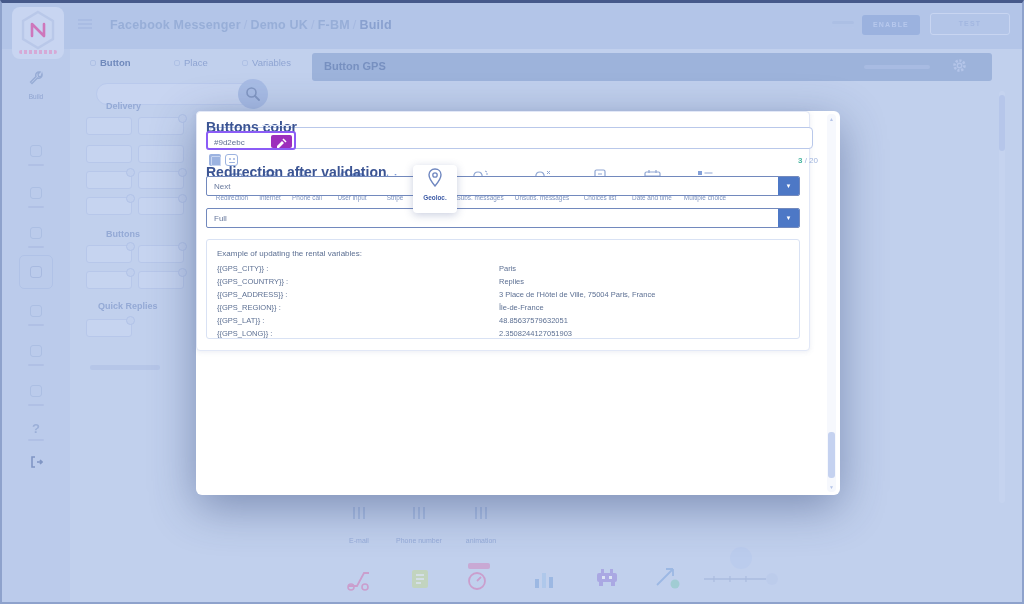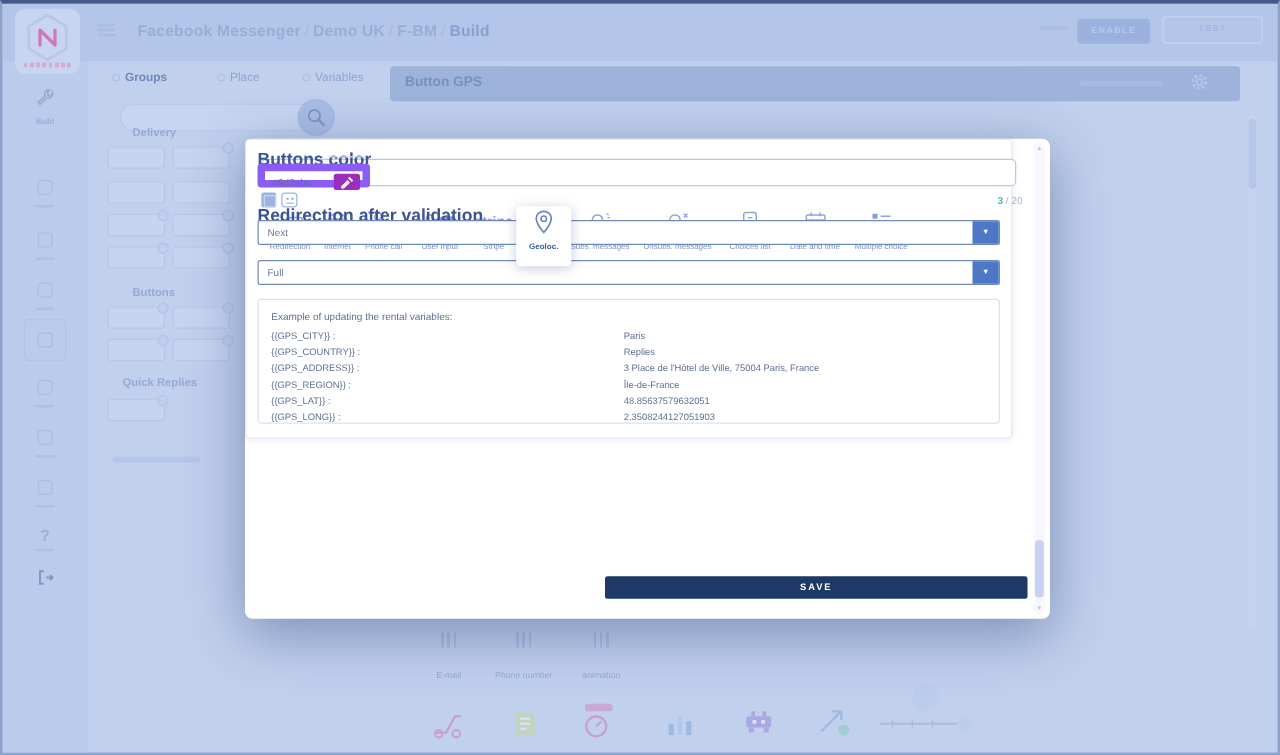--- a/index.html
+++ b/index.html
@@ -79,21 +79,21 @@
   .type .t-lb{font-size:6.4px;color:#7d93c0;margin-top:3px;white-space:nowrap;}
   .type .t-ic{height:26px;display:flex;align-items:center;justify-content:center;}
   .type.sel{background:#fff;border-radius:4px;box-shadow:0 2px 9px rgba(60,80,140,.28);z-index:2;}
   .type.sel .t-lb{color:#3d5ba6;font-weight:bold;}
   .stripe-word{font-size:11px;font-weight:bold;color:#7e9bd8;letter-spacing:.2px;}
 
   #form-card{left:12px;top:104px;width:614px;height:240px;background:#fff;border:1px solid #e2e8f7;border-radius:4px;
     box-shadow:0 1px 5px rgba(90,110,160,.12);}
   .f-label{position:absolute;font-size:14px;font-weight:bold;color:#3b5493;}
   #bc-line{left:66px;top:14px;width:30px;height:1px;background:#d9e2f4;}
-  #color-input{left:10px;top:20px;width:90px;height:19px;border:6px solid #8b5cf6;border-radius:3px;background:#fff;}
+  #color-input{left:10px;top:20px;width:90px;height:19px;border:2px solid #8b5cf6;border-radius:3px;background:#fff;}
   #color-value{position:absolute;left:6px;top:5px;font-size:8px;color:#5f6f93;}
   #eyedrop-btn{position:absolute;right:2px;top:2px;width:21px;height:13px;border-radius:2px;}
   .select{position:absolute;left:10px;width:594px;height:20px;border:1px solid #7289bd;border-radius:2px;background:#fff;}
   .select .s-val{position:absolute;left:7px;top:5px;font-size:8px;color:#68799d;}
   .select .s-btn{position:absolute;right:0;top:0;width:21px;height:18px;background:#4d78c6;color:#fff;font-size:6px;
     text-align:center;line-height:18px;border-radius:0 1px 1px 0;}
   #sel1{top:65px;} #sel2{top:97px;}
   #example-box{left:10px;top:128px;width:594px;height:100px;border:1px solid #d9e2f4;border-radius:3px;}
   #ex-title{position:absolute;left:10px;top:9px;font-size:8px;color:#5d7093;}
   .ex-row{position:absolute;left:10px;font-size:7.5px;color:#5d7093;white-space:nowrap;}
@@ -146,21 +146,21 @@
   <div class="side-item abs" style="top:418px">
     <div id="q-ic">?</div>
       <span class="ph-bar"></span>
   </div>
   <div class="side-item abs" style="top:452px">
     <svg width="14" height="14" viewBox="0 0 14 14">
       <path d="M6 2H3v10h3 M8 7h5 M11 5l2 2-2 2" fill="none" stroke="#5d76ad" stroke-width="1.6" opacity=".8"></path>
     </svg>
   </div>
 
-  <div class="tab active abs" style="left:88px"><span class="t-dot"></span><span>Groups</span></div>
+  <div class="tab active abs" style="left:88px"><span class="t-dot"></span><span>Button</span></div>
   <div class="tab abs" style="left:172px"><span class="t-dot"></span><span>Place</span></div>
   <div class="tab abs" style="left:240px"><span class="t-dot"></span><span>Variables</span></div>
 
   <div id="panel-search" class="abs"></div>
   <div id="panel-search-btn" class="abs">
     <svg width="16" height="16" viewBox="0 0 16 16">
       <circle cx="6.5" cy="6.5" r="4.5" fill="none" stroke="#7288b8" stroke-width="1.6"></circle>
       <path d="M10 10l4 4" stroke="#7288b8" stroke-width="1.8" stroke-linecap="round"></path>
     </svg>
   </div>
@@ -407,21 +407,20 @@
         <div id="ex-title">Example of updating the rental variables:</div>
         <div class="ex-row" style="top:24px"><span class="ex-var">{{GPS_CITY}} :</span><span class="ex-val">Paris</span></div>
         <div class="ex-row" style="top:37px"><span class="ex-var">{{GPS_COUNTRY}} :</span><span class="ex-val">Replies</span></div>
         <div class="ex-row" style="top:50px"><span class="ex-var">{{GPS_ADDRESS}} :</span><span class="ex-val">3 Place de l'Hôtel de Ville, 75004 Paris, France</span></div>
         <div class="ex-row" style="top:63px"><span class="ex-var">{{GPS_REGION}} :</span><span class="ex-val">Île-de-France</span></div>
         <div class="ex-row" style="top:76px"><span class="ex-var">{{GPS_LAT}} :</span><span class="ex-val">48.85637579632051</span></div>
         <div class="ex-row" style="top:89px"><span class="ex-var">{{GPS_LONG}} :</span><span class="ex-val">2.3508244127051903</span></div>
       </div>
     </div>
 
-    <div id="save-btn" class="abs">SAVE</div>
 
     <div id="m-scroll" class="abs">
       <span class="arr" style="top:2px">▲</span>
       <span class="arr" style="bottom:2px">▼</span>
       <div id="m-thumb"></div>
     </div>
   </div>
 </div>
 
 </body></html>

